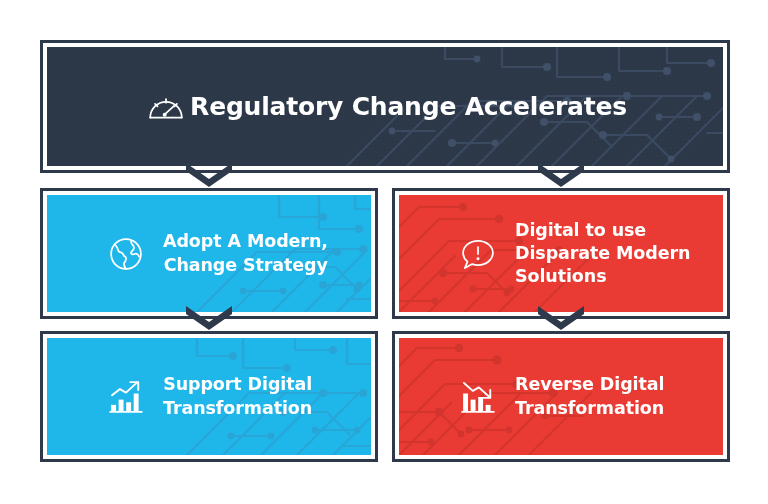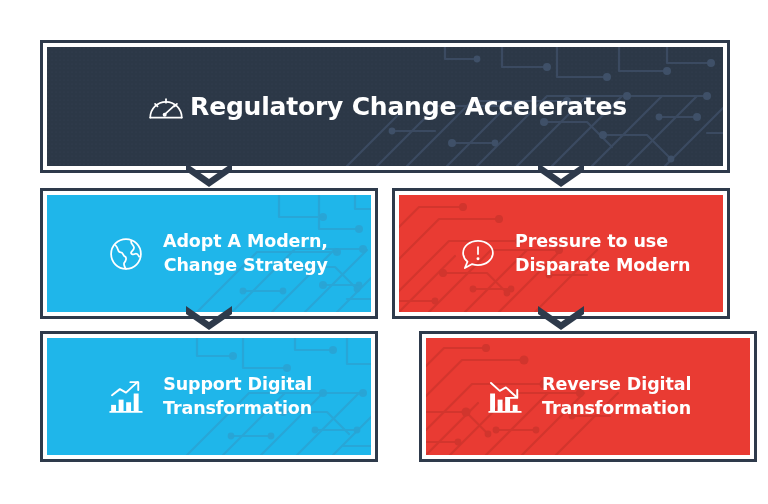--- a/index.html
+++ b/index.html
@@ -70,21 +70,21 @@
     font-weight: bold;
     letter-spacing: -0.2px;
     white-space: nowrap;
   }
 
   
   .row-card { height: 131px; }
   #card-blue-1  { left: 40px;  top: 188px; width: 338px; }
   #card-red-1   { left: 392px; top: 188px; width: 338px; }
   #card-blue-2  { left: 40px;  top: 331px; width: 338px; }
-  #card-red-2   { left: 392px; top: 331px; width: 338px; margin-left: 27px; }
+  #card-red-2   { left: 392px; top: 331px; width: 338px; }
 
   .fill-blue { background: #1fb6ea; text-align: right; }
   .fill-red  { background: #e93b33; }
 
   .row-content {
     position: relative;
     z-index: 2;
     display: flex;
     align-items: center;
     gap: 14px;
@@ -296,22 +296,23 @@
           <svg width="42" height="42" viewBox="0 0 48 48" fill="none" stroke="#ffffff" stroke-width="2" stroke-linecap="round" stroke-linejoin="round">
             <path d="M24 9 C33.5 9 41 15.2 41 22.8 C41 30.4 33.5 36.6 24 36.6
                      C21.6 36.6 19.3 36.2 17.3 35.5
                      L9 40 L12 32.8
                      C8.9 30.2 7 26.7 7 22.8 C7 15.2 14.5 9 24 9 Z"></path>
             <path d="M24 16 L24 24"></path>
             <circle cx="24" cy="29.4" r="1.7" fill="#ffffff" stroke="none"></circle>
           </svg>
         </span>
         <span class="row-title">
-          <span>Pressure to use</span><br>
+          <span>Digital to use</span><br>
           <span>Disparate Modern</span><br>
+          <span>Solutions</span>
         </span>
       </div>
 
     </div>
   </div>
 
   <div class="card row-card" id="card-blue-2">
     <div class="card-inner fill-blue">
 
       <div class="circuit">

